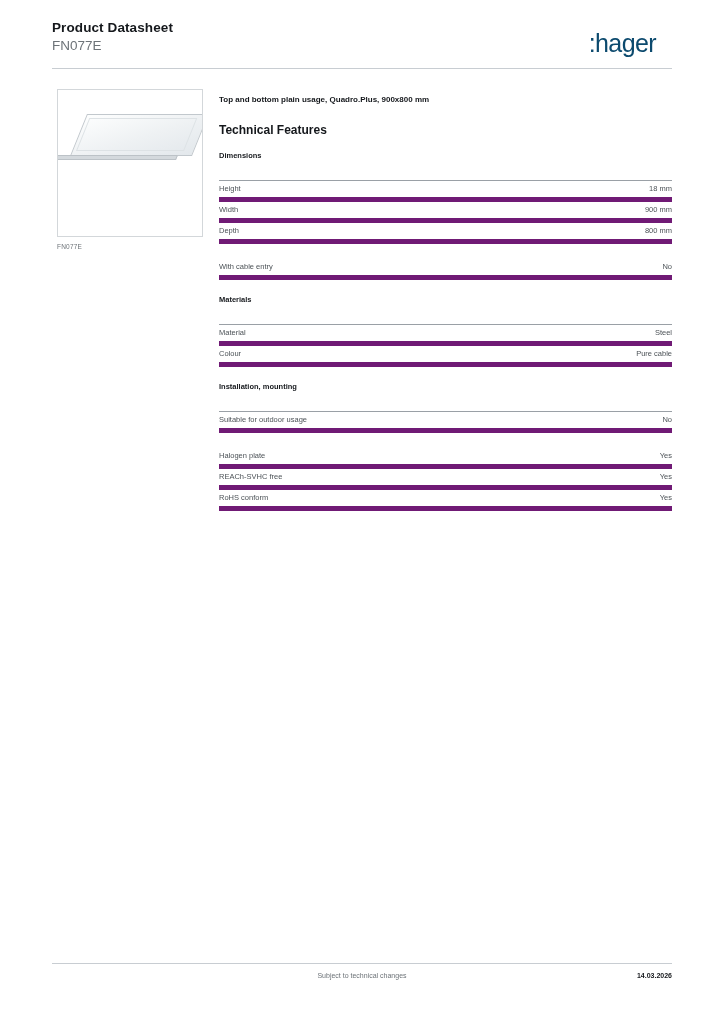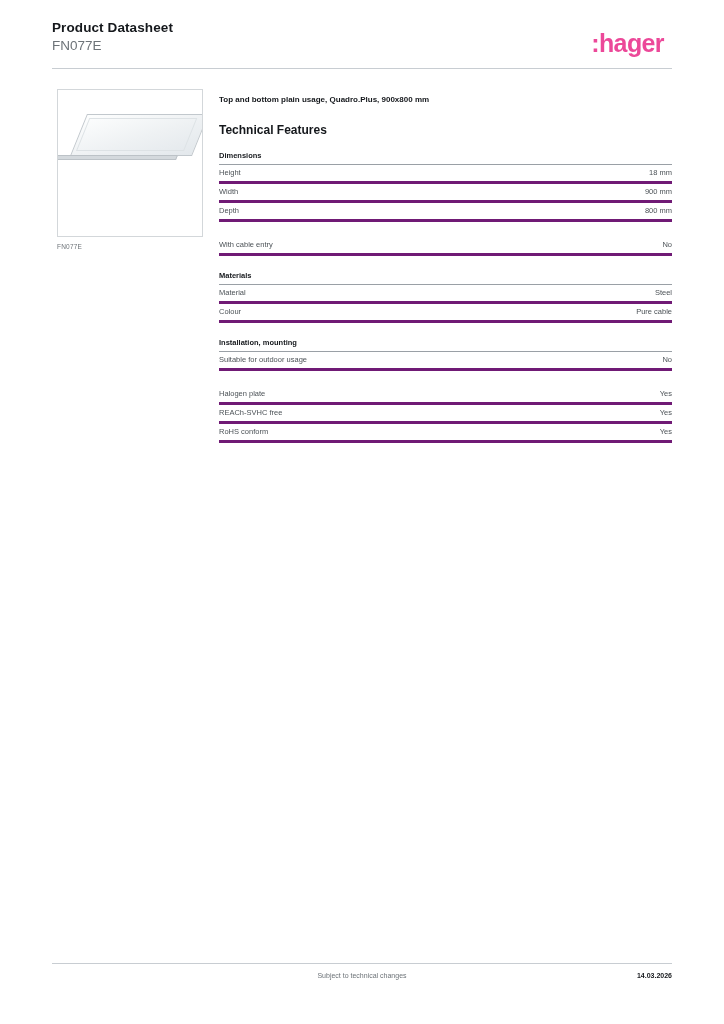--- a/index.html
+++ b/index.html
@@ -41,25 +41,25 @@
   }
   .doc-subtitle {
     font-size: 13.5px;
     font-weight: normal;
     color: #6d7378;
     line-height: 16px;
     margin: 2px 0 0 0;
   }
   .logo {
     position: absolute;
-    right: 8px;
+    right: 16px;
     top: 10px;
     font-size: 25px;
-    font-weight: bold;
-    color: #ec4899;
+    font-weight: normal;
+    color: #0c4a6e;
     letter-spacing: -0.6px;
     line-height: 26px;
   }
   .header-rule {
     position: absolute;
     left: 52px;
     top: 68px;
     width: 620px;
     height: 1px;
     background: #c8cdd2;
@@ -149,32 +149,32 @@
     line-height: 11px;
   }
   .group {
     margin-top: 15px;
   }
   .group-title {
     font-size: 7.5px;
     font-weight: bold;
     color: #15181c;
     line-height: 10px;
-    padding-bottom: 3px;
+    padding-bottom: 19px;
     border-bottom: 1px solid #9aa0a6;
   }
   .row {
     display: flex;
     justify-content: space-between;
     align-items: baseline;
     font-size: 7.5px;
     color: #4c5257;
     line-height: 10px;
     padding: 3px 0 3px 0;
-    border-bottom: 3px solid #701a75;
+    border-bottom: 5px solid #701a75;
   }
   .row .label {
     text-align: left;
   }
   .row .value {
     text-align: center;
     color: #4c5257;
   }
 
   

